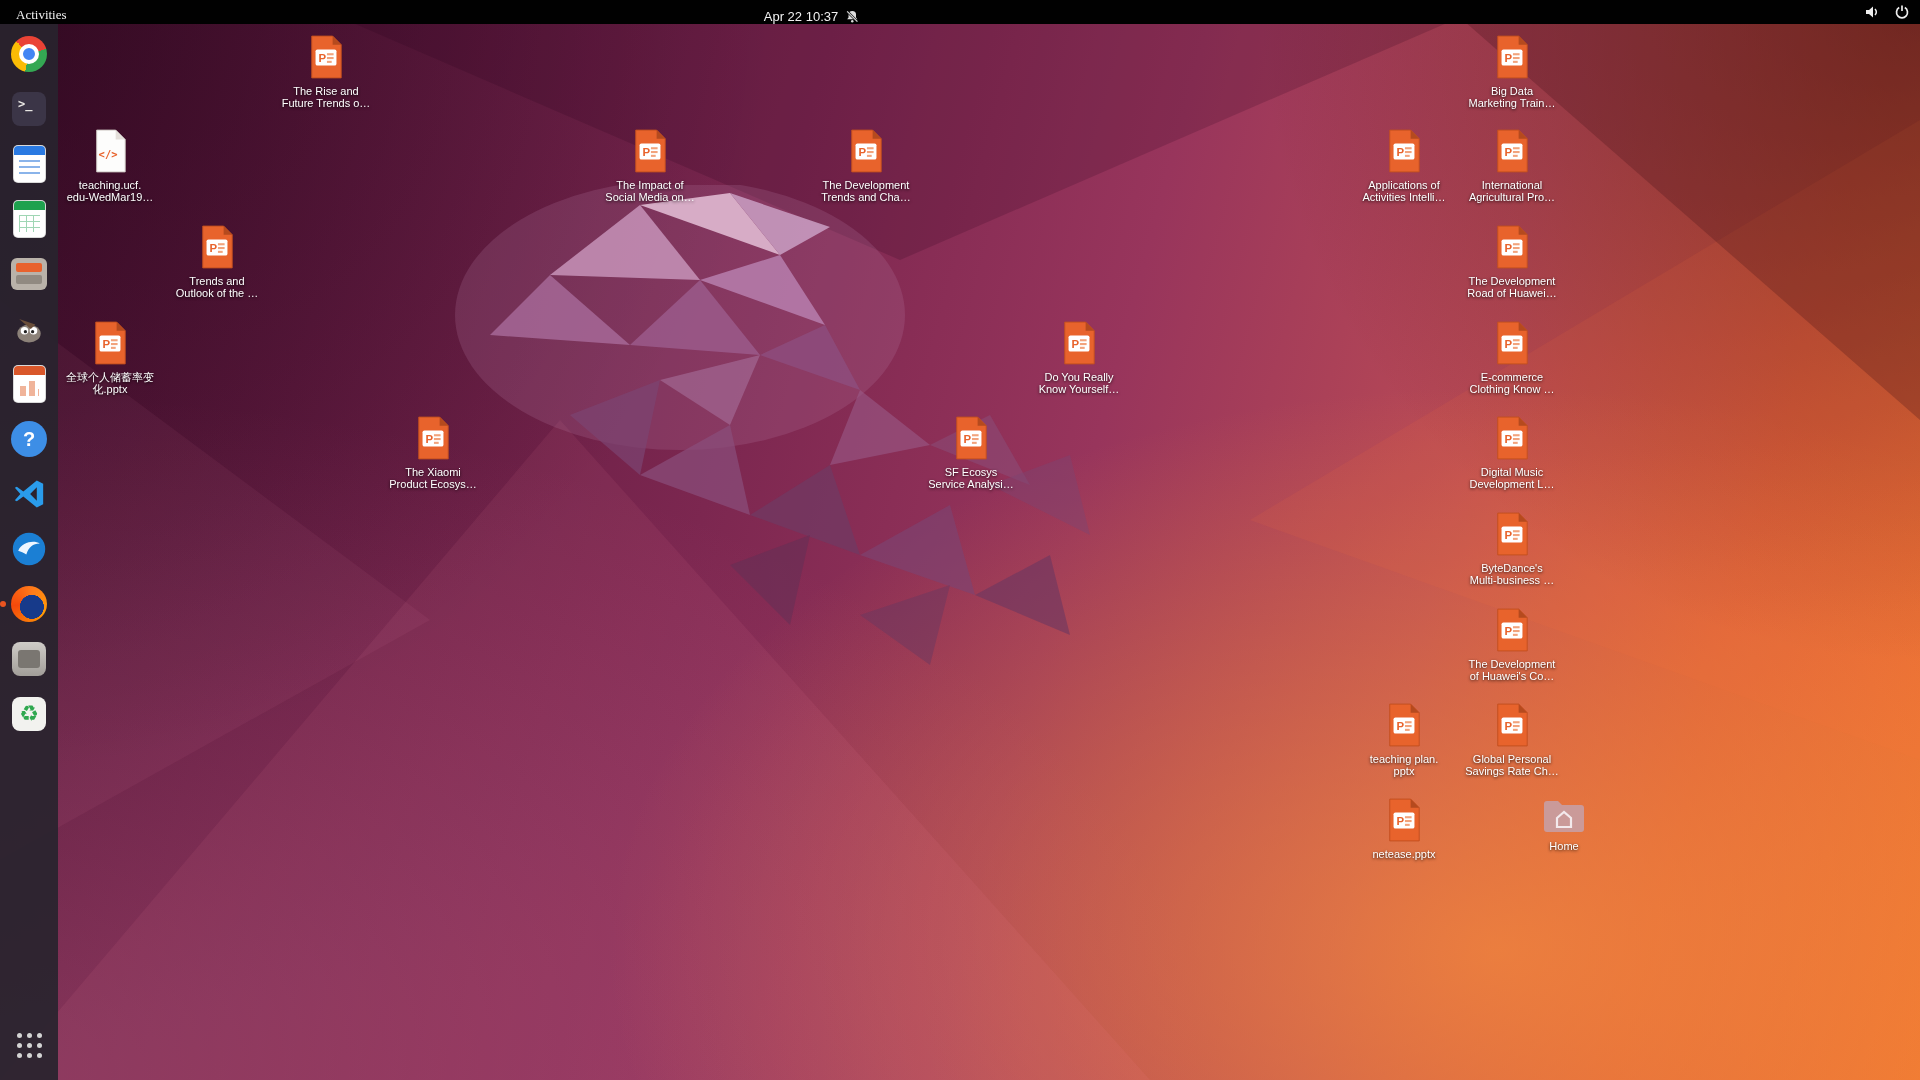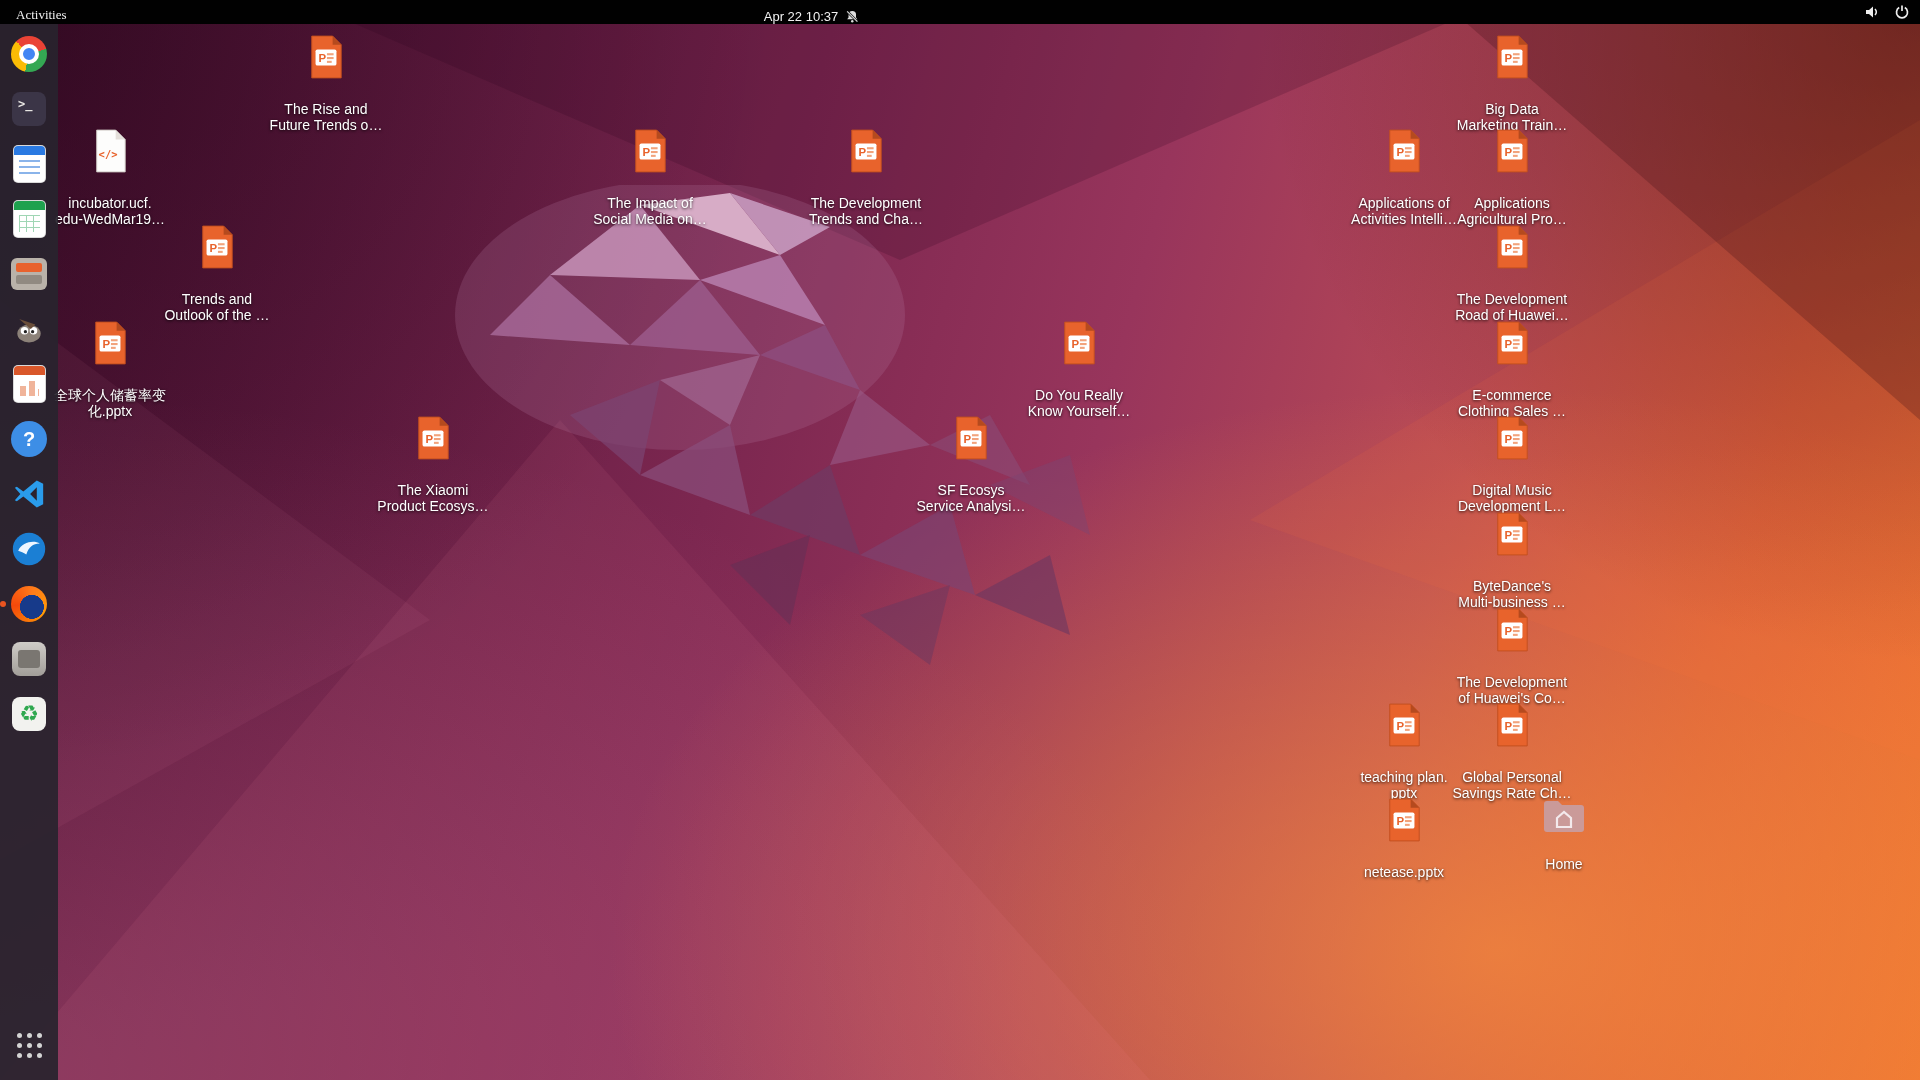--- a/index.html
+++ b/index.html
@@ -93,22 +93,22 @@
   .apps-grid{display:grid;grid-template-columns:repeat(3,5px);grid-auto-rows:5px;gap:5px;}
   .apps-grid i{background:#d4d4d4;border-radius:50%;display:block;}
   
   .desktop{position:absolute;inset:24px 0 0 58px;z-index:5;}
   #icons-layer{position:absolute;left:-58px;top:-24px;width:1920px;height:1080px;}
   .desk-icon{
     position:absolute;width:130px;display:flex;flex-direction:column;align-items:center;gap:5px;
     cursor:pointer;border-radius:6px;padding:2px 0;
   }
   .desk-label{
-    font-size:14px;line-height:1.12;color:#fff;text-align:center;white-space:pre-line;
-    text-shadow:0 1px 3px rgba(0,0,0,.85);max-width:128px;margin-top:17px;
+    font-size:11px;line-height:1.12;color:#fff;text-align:center;white-space:pre-line;
+    text-shadow:0 1px 3px rgba(0,0,0,.85);max-width:128px;
   }
 </style>
 </head>
 <body>
 
 <div class="wallpaper"></div>
 <svg class="facets" viewBox="0 0 1920 1080">
   <polygon points="0,1080 560,420 1150,1080" fill="rgba(255,140,170,0.08)"></polygon>
   <polygon points="1920,120 1250,520 1920,760" fill="rgba(255,120,60,0.10)"></polygon>
   <polygon points="300,0 900,260 1500,0" fill="rgba(40,0,30,0.18)"></polygon>
@@ -258,21 +258,21 @@
   </svg>
 <div class="desk-label">Big Data
 Marketing Train…</div>
       </div>
       <div class="desk-icon" style="left: 45px; top: 126px;">
   <svg viewBox="0 0 40 48" width="38" height="46">
     <path d="M6 2 h20 l10 10 v34 H6 Z" fill="#fdfdfc" stroke="#cfc9c4" stroke-width="1" stroke-linejoin="round"></path>
     <path d="M26 2 l10 10 h-10 z" fill="#e4dfda"></path>
     <text x="8" y="31" font-family="DejaVu Sans Mono, monospace" font-size="11" font-weight="bold" fill="#e8632c">&lt;/&gt;</text>
   </svg>
-<div class="desk-label">incubator.ucf.
+<div class="desk-label">teaching.ucf.
 edu-WedMar19…</div>
       </div>
       <div class="desk-icon" style="left: 585px; top: 126px;">
   <svg viewBox="0 0 40 48" width="38" height="46">
     <path d="M5 2 h22 l9 9 v35 H5 Z" fill="#e8632c" stroke="#c24e1f" stroke-width="1" stroke-linejoin="round"></path>
     <path d="M27 2 l9 9 h-9 z" fill="#b54a1e"></path>
     <rect x="9" y="16" width="22" height="17" rx="2" fill="#fff"></rect>
     <text x="12" y="29" font-family="Liberation Sans, sans-serif" font-size="12" font-weight="bold" fill="#e8632c">P</text>
     <rect x="21" y="20" width="7" height="2.2" fill="#f2a37c"></rect>
     <rect x="21" y="24" width="7" height="2.2" fill="#f2a37c"></rect>
@@ -310,21 +310,21 @@
       <div class="desk-icon" style="left: 1447px; top: 126px;">
   <svg viewBox="0 0 40 48" width="38" height="46">
     <path d="M5 2 h22 l9 9 v35 H5 Z" fill="#e8632c" stroke="#c24e1f" stroke-width="1" stroke-linejoin="round"></path>
     <path d="M27 2 l9 9 h-9 z" fill="#b54a1e"></path>
     <rect x="9" y="16" width="22" height="17" rx="2" fill="#fff"></rect>
     <text x="12" y="29" font-family="Liberation Sans, sans-serif" font-size="12" font-weight="bold" fill="#e8632c">P</text>
     <rect x="21" y="20" width="7" height="2.2" fill="#f2a37c"></rect>
     <rect x="21" y="24" width="7" height="2.2" fill="#f2a37c"></rect>
     <rect x="21" y="28" width="5" height="2.2" fill="#f2a37c"></rect>
   </svg>
-<div class="desk-label">Applications
+<div class="desk-label">International
 Agricultural Pro…</div>
       </div>
       <div class="desk-icon" style="left: 152px; top: 222px;">
   <svg viewBox="0 0 40 48" width="38" height="46">
     <path d="M5 2 h22 l9 9 v35 H5 Z" fill="#e8632c" stroke="#c24e1f" stroke-width="1" stroke-linejoin="round"></path>
     <path d="M27 2 l9 9 h-9 z" fill="#b54a1e"></path>
     <rect x="9" y="16" width="22" height="17" rx="2" fill="#fff"></rect>
     <text x="12" y="29" font-family="Liberation Sans, sans-serif" font-size="12" font-weight="bold" fill="#e8632c">P</text>
     <rect x="21" y="20" width="7" height="2.2" fill="#f2a37c"></rect>
     <rect x="21" y="24" width="7" height="2.2" fill="#f2a37c"></rect>
@@ -376,21 +376,21 @@
   <svg viewBox="0 0 40 48" width="38" height="46">
     <path d="M5 2 h22 l9 9 v35 H5 Z" fill="#e8632c" stroke="#c24e1f" stroke-width="1" stroke-linejoin="round"></path>
     <path d="M27 2 l9 9 h-9 z" fill="#b54a1e"></path>
     <rect x="9" y="16" width="22" height="17" rx="2" fill="#fff"></rect>
     <text x="12" y="29" font-family="Liberation Sans, sans-serif" font-size="12" font-weight="bold" fill="#e8632c">P</text>
     <rect x="21" y="20" width="7" height="2.2" fill="#f2a37c"></rect>
     <rect x="21" y="24" width="7" height="2.2" fill="#f2a37c"></rect>
     <rect x="21" y="28" width="5" height="2.2" fill="#f2a37c"></rect>
   </svg>
 <div class="desk-label">E-commerce
-Clothing Sales …</div>
+Clothing Know …</div>
       </div>
       <div class="desk-icon" style="left: 368px; top: 413px;">
   <svg viewBox="0 0 40 48" width="38" height="46">
     <path d="M5 2 h22 l9 9 v35 H5 Z" fill="#e8632c" stroke="#c24e1f" stroke-width="1" stroke-linejoin="round"></path>
     <path d="M27 2 l9 9 h-9 z" fill="#b54a1e"></path>
     <rect x="9" y="16" width="22" height="17" rx="2" fill="#fff"></rect>
     <text x="12" y="29" font-family="Liberation Sans, sans-serif" font-size="12" font-weight="bold" fill="#e8632c">P</text>
     <rect x="21" y="20" width="7" height="2.2" fill="#f2a37c"></rect>
     <rect x="21" y="24" width="7" height="2.2" fill="#f2a37c"></rect>
     <rect x="21" y="28" width="5" height="2.2" fill="#f2a37c"></rect>

